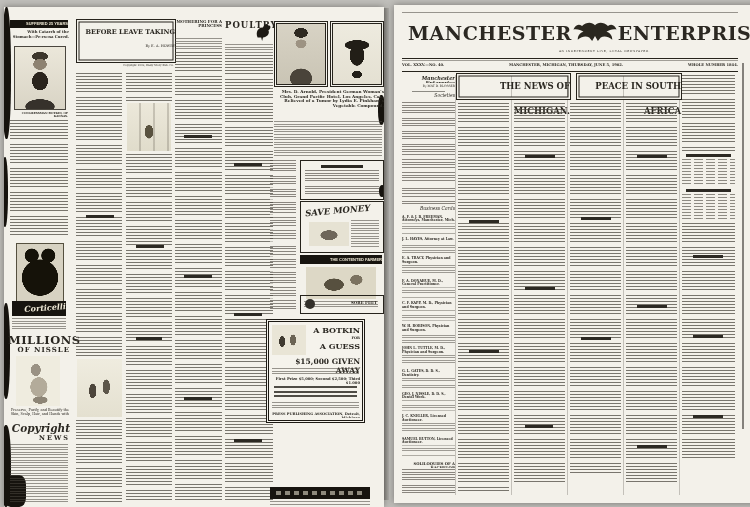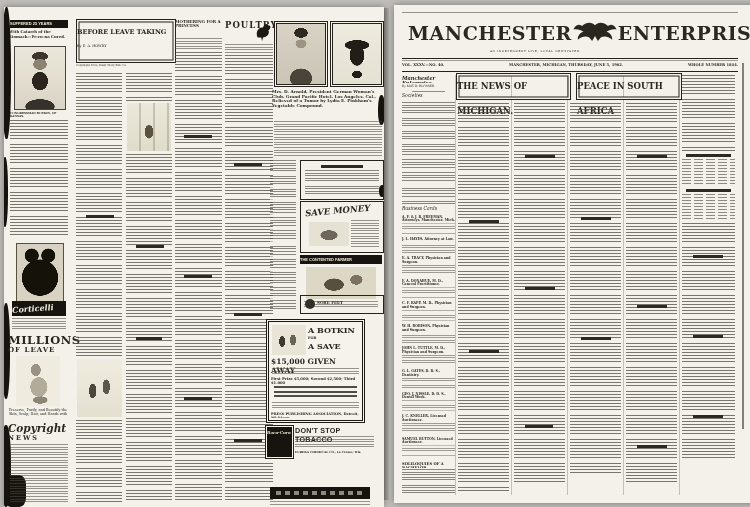--- a/index.html
+++ b/index.html
@@ -15,21 +15,21 @@
       repeating-linear-gradient(to bottom,#4a463e 0 1px,rgba(0,0,0,0) 1px 2.6px);opacity:.62;}
   .tbl{background-image:repeating-linear-gradient(to right,rgba(243,241,234,0) 0 9px,#f3f1ea 9px 12px),
       repeating-linear-gradient(to bottom,#4a463e 0 1px,rgba(0,0,0,0) 1px 3px);opacity:.6;}
   .rows{background-image:repeating-linear-gradient(to bottom,#26231c 0 2px,rgba(0,0,0,0) 2px 4.5px);opacity:.8;}
   .mh{background:#2c2923;height:2.5px;}
   .vr{background:rgba(72,66,58,.28);width:1px;}
   .bx{border:1px solid #26231c;}
   .bx2{border:1px solid #26231c;box-shadow:inset 0 0 0 1.5px #f3f1ea,inset 0 0 0 2.5px #26231c;}
   .bar{background:#17140f;color:#efe9d6;}
   .blob{background:#16130e;border-radius:45%;}
-  .ctr{text-align:left;}
+  .ctr{text-align:right;}
   .b{font-weight:bold;}
   .i{font-style:italic;}
   .sans{font-family:"Liberation Sans","DejaVu Sans",sans-serif;}
   .sc50{transform:scale(.5);transform-origin:0 0;width:200%;}
   .sc40{transform:scale(.4);transform-origin:0 0;width:250%;}
   .masthead{display:flex;align-items:center;justify-content:space-between;font-weight:bold;
             font-size:19px;letter-spacing:.5px;white-space:nowrap;}
   .bc{font-weight:bold;margin-bottom:2px;line-height:1.15;}
   .fill{height:26px;margin:3px 0 9px 0;opacity:.5;
         background-image:repeating-linear-gradient(to bottom,#4a463e 0 2px,rgba(0,0,0,0) 2px 6px);}
@@ -71,21 +71,21 @@
       radial-gradient(circle at 68% 20%,#151209 0 12%,rgba(0,0,0,0) 13%),
       radial-gradient(circle at 50% 58%,#151209 0 44%,rgba(0,0,0,0) 45%),
       radial-gradient(circle at 50% 74%,#e8e4d6 0 8%,rgba(0,0,0,0) 9%),
       #d7d2c2"></div>
     <div class="abs bar ctr" style="left:8px;top:294px;width:54px;height:15px">
       <div class="i b" style="font-size:8px;line-height:14px;transform:rotate(-4deg)">Corticelli</div>
     </div>
     <div class="abs txf" style="left:8px;top:311px;width:54px;height:12px"></div>
 
     <div class="abs ctr b" style="left:4px;top:326px;width:62px;height:12px;font-size:11.5px;letter-spacing:.5px">MILLIONS</div>
-    <div class="abs ctr b" style="left:4px;top:338px;width:62px;height:9px;font-size:7px;letter-spacing:1px">OF LEAVE</div>
+    <div class="abs ctr b" style="left:4px;top:338px;width:62px;height:9px;font-size:7px;letter-spacing:1px">OF NISSLE</div>
     <div class="abs" style="left:12px;top:349px;width:44px;height:50px;background:
       radial-gradient(ellipse 8px 10px at 45% 28%,#9a9284 0 60%,rgba(0,0,0,0) 62%),
       radial-gradient(ellipse 14px 16px at 52% 62%,#b3ab9a 0 60%,rgba(0,0,0,0) 62%),
       radial-gradient(ellipse 12px 6px at 55% 88%,#8d8576 0 60%,rgba(0,0,0,0) 62%),
       #efecdf"></div>
     <div class="abs ctr" style="left:5px;top:401px;width:60px;height:14px;overflow:hidden">
       <div class="sc40" style="font-size:8.5px;line-height:10px">Preserve, Purify, and Beautify the Skin, Scalp, Hair, and Hands with</div>
     </div>
     <div class="abs ctr i b" style="left:4px;top:415px;width:62px;height:12px;font-size:10.5px">Copyright</div>
     <div class="abs ctr b" style="left:4px;top:427px;width:62px;height:8px;font-size:6.5px;letter-spacing:2px">NEWS</div>
@@ -173,43 +173,33 @@
 
     <div class="abs" style="left:262px;top:312px;width:97px;height:102px;border:1.5px solid #1c1913;box-shadow:inset 0 0 0 1px #f3f1ea,inset 0 0 0 2px #1c1913;background:#f5f3ec">
       <div class="abs" style="left:5px;top:5px;width:34px;height:30px;background:
         radial-gradient(ellipse 5px 9px at 30% 55%,#3f3a30 0 60%,rgba(0,0,0,0) 62%),
         radial-gradient(ellipse 5px 9px at 62% 50%,#6b6454 0 60%,rgba(0,0,0,0) 62%),
         #e9e5d6"></div>
       <div class="abs ctr b" style="left:41px;top:5px;width:52px;font-size:8px">A BOTKIN</div>
       <div class="abs ctr" style="left:41px;top:15px;width:52px;height:6px;overflow:hidden">
         <div class="sc50 b" style="font-size:7px">FOR</div>
       </div>
-      <div class="abs ctr b" style="left:41px;top:21px;width:52px;font-size:8px">A SAVE</div>
+      <div class="abs ctr b" style="left:41px;top:21px;width:52px;font-size:8px">A GUESS</div>
       <div class="abs ctr b" style="left:4px;top:37px;width:89px;font-size:7.5px">$15,000 GIVEN AWAY</div>
       <div class="abs txf" style="left:5px;top:48px;width:87px;height:7px"></div>
       <div class="abs ctr" style="left:4px;top:56px;width:89px;height:8px;overflow:hidden">
         <div class="sc50 b" style="font-size:7.4px">First Prize $5,000;  Second $2,500;  Third $1,000</div>
       </div>
       <div class="abs rows" style="left:7px;top:66px;width:83px;height:14px"></div>
       <div class="abs txf" style="left:5px;top:82px;width:87px;height:8px"></div>
       <div class="abs ctr" style="left:4px;top:91px;width:89px;height:7px;overflow:hidden">
         <div class="sc50 b" style="font-size:7px">PRESS PUBLISHING ASSOCIATION, Detroit, Michigan</div>
       </div>
     </div>
 
-    <div class="abs" style="left:262px;top:418px;width:110px;height:32px">
-      <div class="abs bar ctr" style="left:0;top:1px;width:25px;height:30px;border:1px solid #f3f1ea;outline:1px solid #26231c">
-        <div class="sc50 b i" style="font-size:8px;line-height:10px;padding-top:6px">Baco-Curo</div>
-      </div>
-      <div class="abs b sans" style="left:29px;top:1px;width:80px;font-size:7.2px;letter-spacing:.2px">DON'T STOP TOBACCO</div>
-      <div class="abs txf" style="left:29px;top:11px;width:79px;height:13px"></div>
-      <div class="abs" style="left:29px;top:25px;width:79px;height:6px;overflow:hidden">
-        <div class="sc40 b" style="font-size:7.2px">EUREKA CHEMICAL CO., La Crosse, Wis.</div>
-      </div>
-    </div>
 
 
     <div class="abs bar" style="left:266px;top:480px;width:100px;height:12px">
       <div class="abs" style="left:6px;top:4px;width:88px;height:4px;opacity:.55;background-image:repeating-linear-gradient(90deg,#efe9d6 0 5px,rgba(0,0,0,0) 5px 9px)"></div>
     </div>
     <div class="abs txf" style="left:266px;top:494px;width:100px;height:4px"></div>
 
     <div class="abs mh" style="left:82px;top:208px;width:28px"></div>
     <div class="abs mh" style="left:132px;top:238px;width:28px"></div>
     <div class="abs mh" style="left:132px;top:330px;width:26px"></div>

